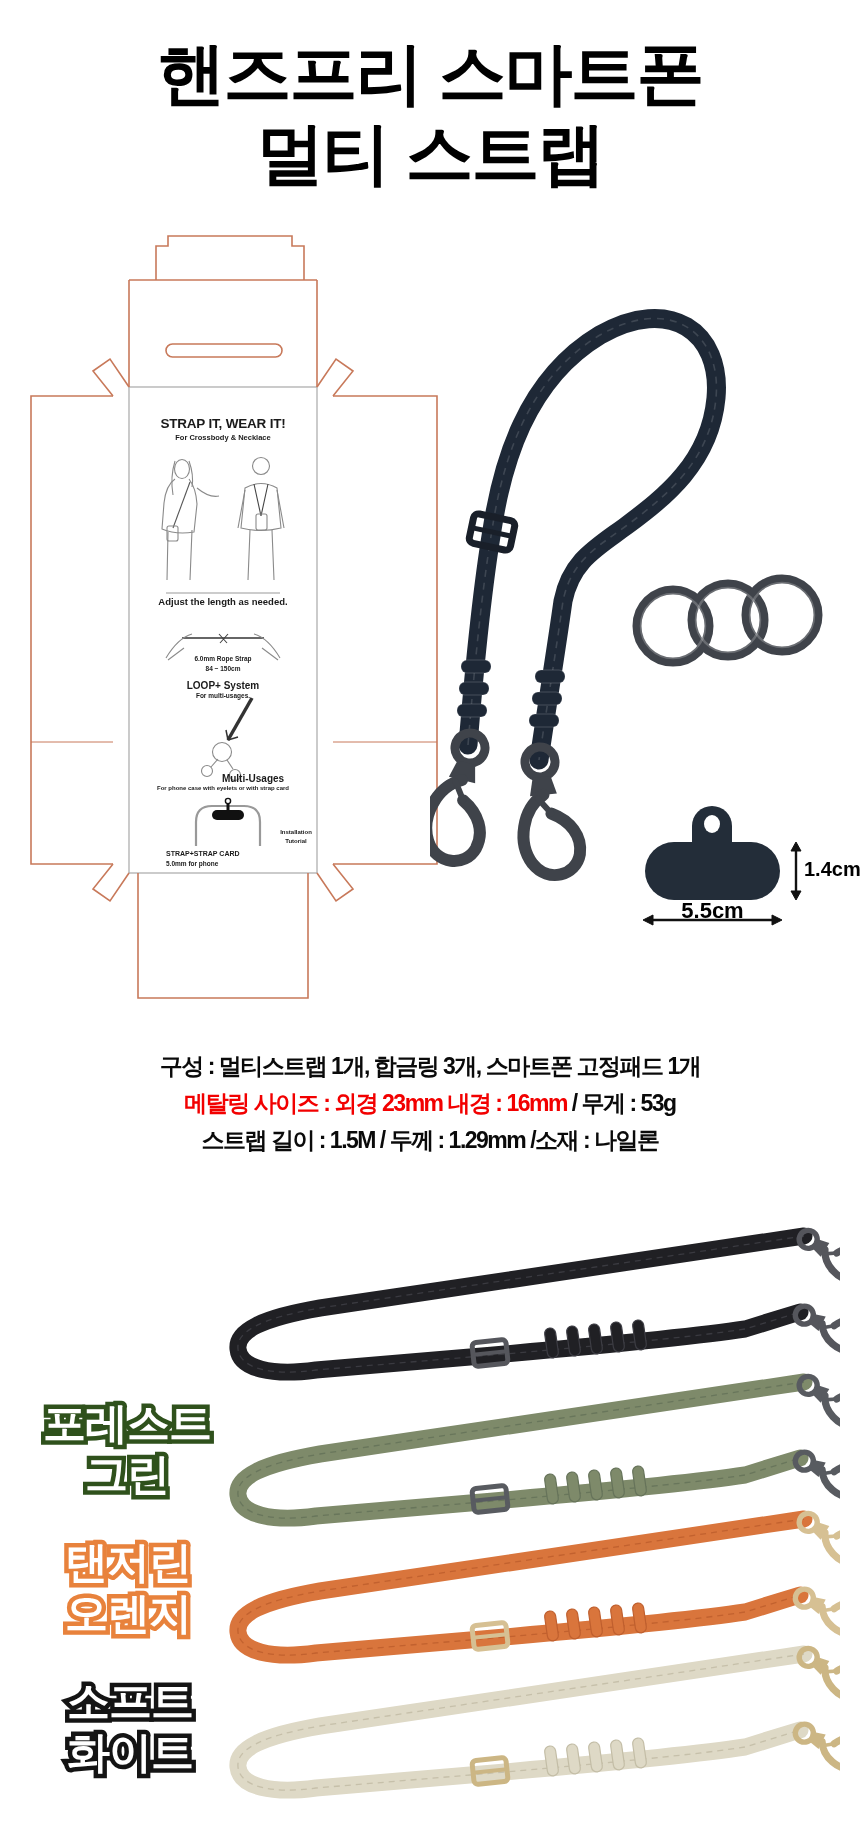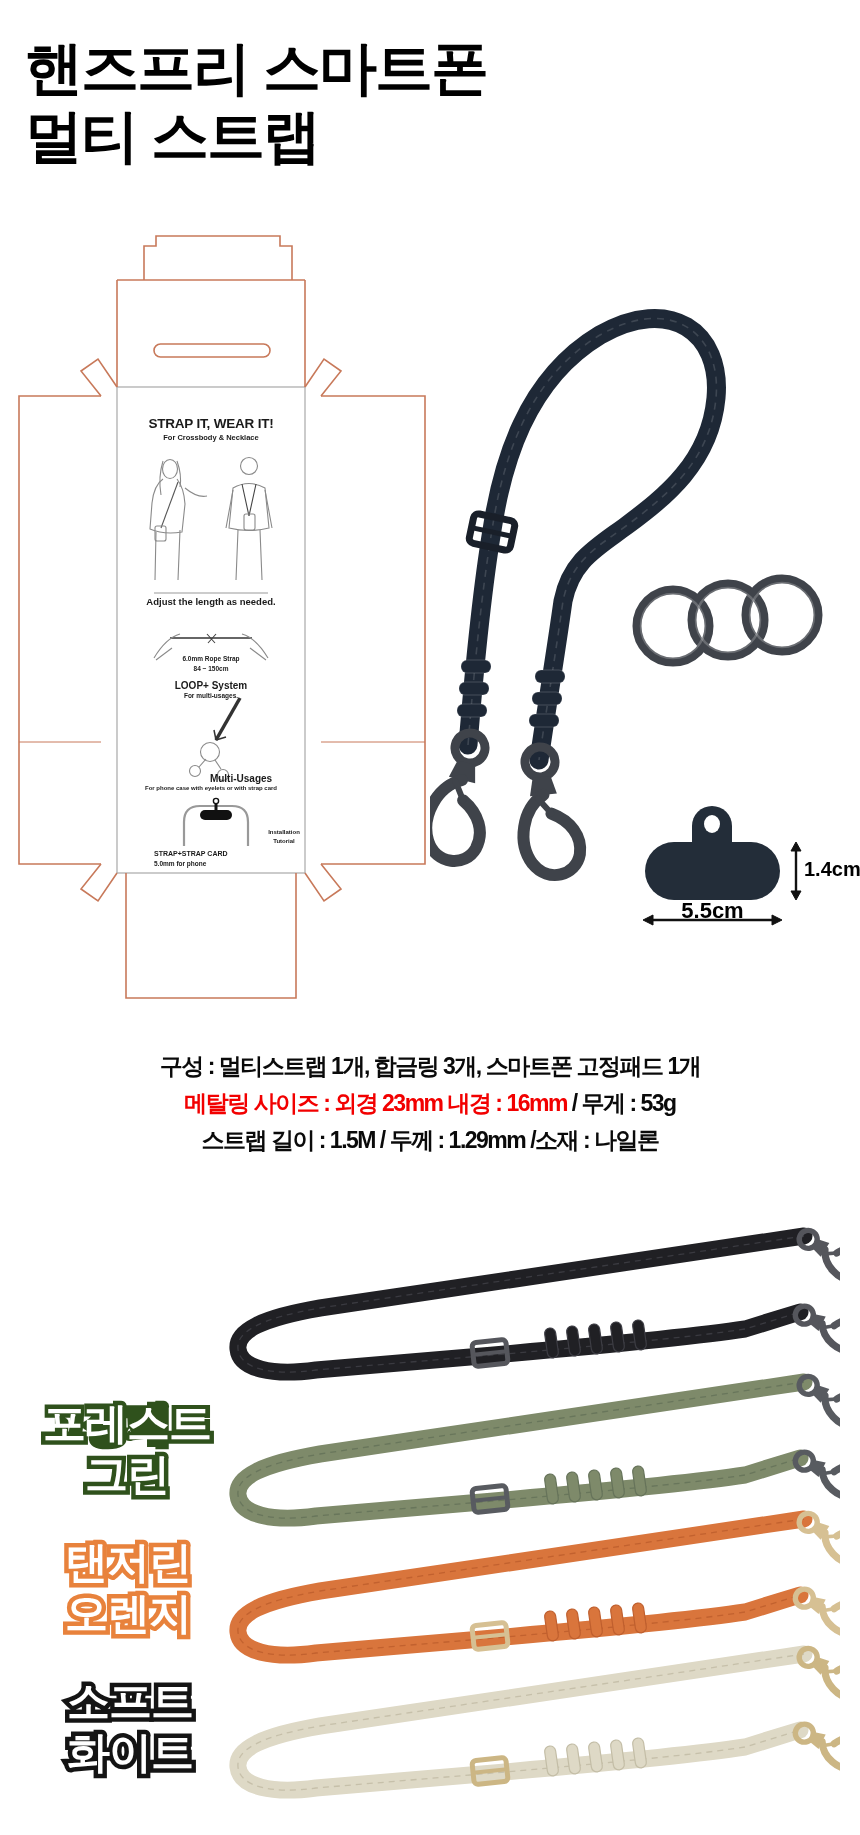--- a/index.html
+++ b/index.html
@@ -1,23 +1,23 @@
 <!DOCTYPE html>
 <html><head>
 <meta charset="utf-8">
 <style>
   html,body{margin:0;padding:0;background:#fff;}
   .page{position:relative;width:860px;height:1835px;background:#fff;overflow:hidden;
         font-family:"Liberation Sans",sans-serif;color:#111;}
   
-  .title{position:absolute;top:34px;left:0;right:0;
-         font-size:58px;font-weight:900;line-height:1.17;letter-spacing:-2px;color:#000;margin-left:25px;}
+  .title{position:absolute;top:34px;left:0;right:0;text-align:center;
+         font-size:68px;font-weight:900;line-height:1.17;letter-spacing:-2px;color:#000;}
   .title span{display:block;}
   
-  .dieline{position:absolute;left:4px;top:230px;width:430px;height:775px;}
+  .dieline{position:absolute;left:16px;top:230px;width:430px;height:775px;}
   .dieline svg{position:absolute;left:0;top:0;}
   .bx{position:absolute;left:113px;width:188px;text-align:center;color:#1a1a1a;}
   .bx-head{top:186px;font-size:13.5px;font-weight:800;letter-spacing:-0.2px;}
   .bx-sub{top:203px;font-size:7.5px;font-weight:700;}
   .bx-adjust{top:366px;font-size:9.5px;font-weight:800;}
   .bx-rope{top:424px;font-size:6.5px;line-height:9.5px;font-weight:600;}
   .bx-loop-head{top:450px;font-size:10px;font-weight:800;}
   .bx-loop-sub{top:462px;font-size:6.5px;font-weight:600;}
   .bx-multi-head{top:543px;font-size:10px;font-weight:800;padding-left:30px;}
   .bx-multi-sub{top:555px;font-size:6px;font-weight:700;}
@@ -224,21 +224,21 @@
 
   <div class="specs">
     <div>구성 : 멀티스트랩 1개, 합금링 3개, 스마트폰 고정패드 1개</div>
     <div><span class="spec-red" style="color: rgb(242, 0, 0);">메탈링 사이즈 : 외경 23mm 내경 : 16mm</span><span> / 무게 : 53g</span></div>
     <div>스트랩 길이 : 1.5M / 두께 : 1.29mm /소재 : 나일론</div>
   </div>
 
   <div class="v-label solid" style="left: 30px; top: 1262px; width: 200px; font-size: 46px; --sc: #202024; --se: #3d3d44; --hc: #55565c; --oc: #111111;">
   </div>
   <div class="v-label outline" style="left: 12px; top: 1398px; width: 230px; font-size: 43px; --sc: #7e8a6a; --se: #66735a; --hc: #585b60; --oc: #2f511c;">
-    <span class="line" data-text="포레스트">고정패드</span>
+    <span class="line" data-text="포레스트">포레스트</span>
     <span class="line" data-text="그린">그린</span>
   </div>
   <div class="v-label outline" style="left: 18px; top: 1537px; width: 220px; font-size: 43px; --sc: #d9753c; --se: #bf5f2e; --hc: #d6c093; --oc: #e8823c;">
     <span class="line" data-text="탠저린">탠저린</span>
     <span class="line" data-text="오렌지">오렌지</span>
   </div>
   <div class="v-label outline" style="left: 25px; top: 1676px; width: 210px; font-size: 43px; --sc: #ded9c6; --se: #c3bda6; --hc: #ccb684; --oc: #141414;">
     <span class="line" data-text="소프트">소프트</span>
     <span class="line" data-text="화이트">화이트</span>
   </div>

